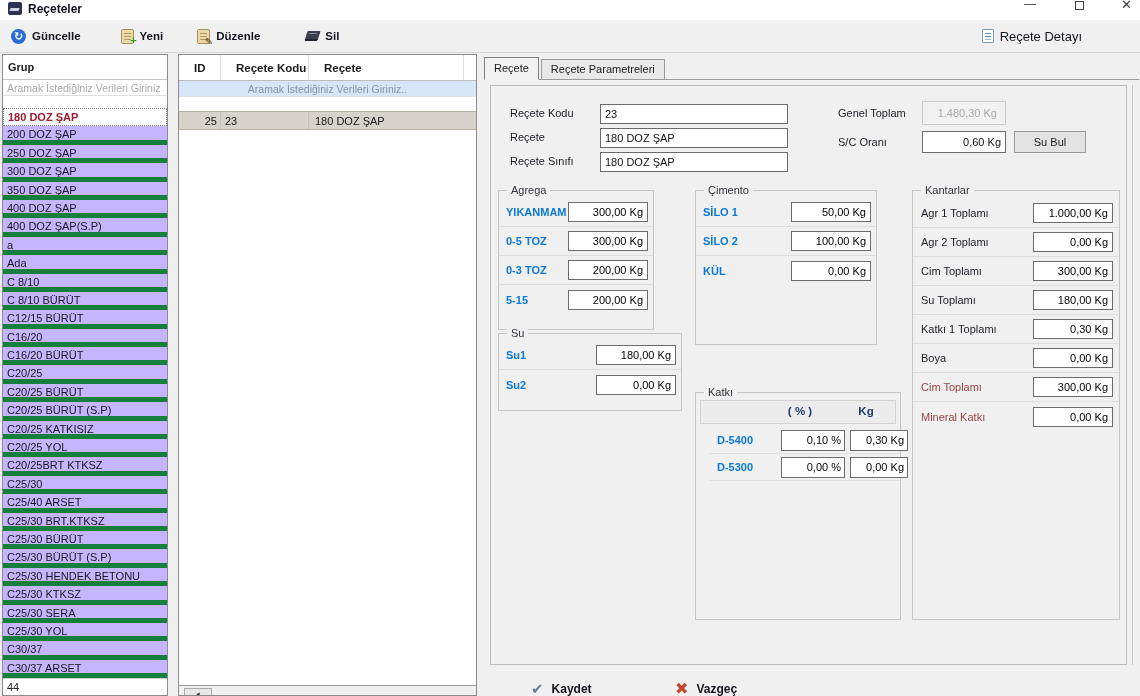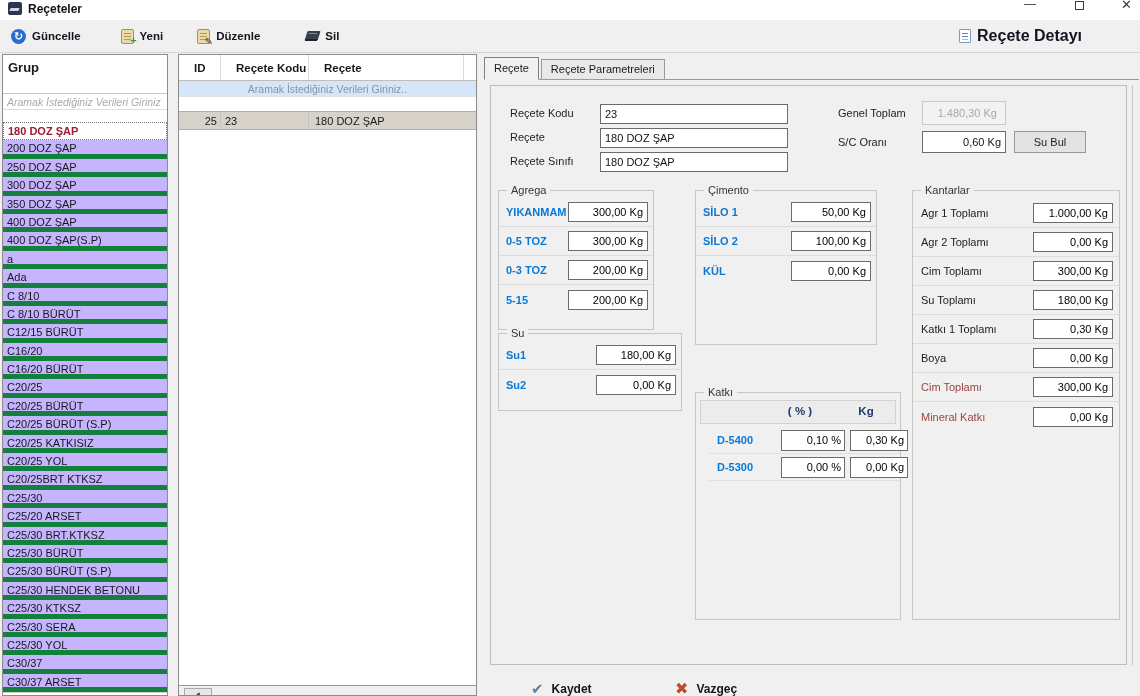--- a/index.html
+++ b/index.html
@@ -21,28 +21,28 @@
   .toolbar { position:absolute; left:0; top:20px; width:1140px; height:33px; background:#f0f0f0; border-bottom:1px solid #d6d6d6; display:flex; align-items:center; }
   .tb-btn { display:flex; align-items:center; gap:6px; padding:3px 5px; cursor:default; font-weight:bold; font-size:11.5px; color:#14141e; }
   .tb-g { margin-left:6px; } .tb-y { margin-left:30px; } .tb-d { margin-left:24px; } .tb-s { margin-left:36px; }
   .ic-refresh { display:inline-flex; align-items:center; justify-content:center; width:15px; height:15px; border-radius:50%; background:#2a6cd0; color:#fff; font-size:11px; line-height:15px; }
   .ic-form { position:relative; width:13px; height:15px; background:#ecd9a8; border:1px solid #a89158; border-radius:2px; }
   .ic-form::before { content:""; position:absolute; left:2px; top:3px; width:7px; height:1px; background:#b49a60; box-shadow:0 3px 0 #b49a60, 0 6px 0 #b49a60; }
   .ic-plus { position:absolute; right:-4px; bottom:-3px; color:#2f9e22; font-weight:bold; font-size:11px; text-shadow:0 0 1px #fff; }
   .ic-pencil { position:absolute; right:-4px; bottom:-4px; color:#4a3a20; font-size:10px; }
   .ic-eraser { width:13px; height:10px; background:#3a3f4c; transform:skewX(-18deg); border-radius:1px; border-bottom:2px solid #20242e; position:relative; }
   .ic-eraser::after { content:""; position:absolute; left:2px; top:2px; width:8px; height:1px; background:#8a90a0; }
-  .detail-head { margin-left:auto; margin-right:58px; display:flex; align-items:center; gap:6px; font-weight:bold; font-size:16px; color:#14141e; }
+  .detail-head { margin-left:auto; margin-right:58px; display:flex; align-items:flex-start; gap:6px; font-weight:normal; font-size:13px; color:#14141e; }
   .ic-doc { position:relative; width:12px; height:14px; background:#fff; border:1px solid #7a9ab8; border-radius:1px; }
   .ic-doc::before { content:""; position:absolute; left:2px; top:3px; width:6px; height:1px; background:#5b87c5; box-shadow:0 3px 0 #5b87c5, 0 6px 0 #9db9dc; }
 
   
   .left-panel { position:absolute; left:2px; top:54px; width:166px; height:642px; background:#fff; border:1px solid #8c8c8c; overflow:hidden; }
-  .grup-header { height:39px; line-height:25px; padding-left:5px; font-weight:bold; font-size:13px; background:#fff; border-bottom:1px solid #c6c6c6; }
-  .grup-search { display:block; width:100%; height:16px; border:none; border-bottom:1px solid #dedede; outline:none; padding-left:4px; font-size:10.5px; font-family:inherit; color:#555; background:#fff;font-style:italic; }
+  .grup-header { height:25px; line-height:25px; padding-left:5px; font-weight:bold; font-size:11px; background:#fff; border-bottom:1px solid #c6c6c6; }
+  .grup-search { display:block; width:100%; height:16px; border:none; border-bottom:1px solid #dedede; outline:none; padding-left:4px; font-size:10.5px; font-family:inherit; color:#555; background:#fff; }
   .grup-search::placeholder { color:#a9a9a9; }
   .grup-gap { height:12px; background:#fff; }
   .grup-list { list-style:none; }
   .grup-list li { height:18.4px; line-height:17.5px; padding-left:4px; background:#c4b5fd; border-bottom:5px solid #15803d; font-size:11px; color:#17171f; white-space:nowrap; overflow:hidden; cursor:default; }
   .grup-list li.selected { background:#fff; color:#9e1b32; font-weight:bold; border:1px dotted #777; }
   .grup-list li.plain { background:#fff; border-bottom:none; border-top:1px solid #cfcfcf; color:#222; }
 
   
   .mid-panel { position:absolute; left:178px; top:54px; width:299px; height:642px; background:#fff; border:1px solid #8c8c8c; overflow:hidden; }
   .thead { height:26px; display:flex; background:#fff; border-bottom:1px solid #bdbdbd; font-weight:bold; font-size:11.5px; }
@@ -159,21 +159,21 @@
       <li>C12/15 BÜRÜT</li>
       <li>C16/20</li>
       <li>C16/20 BÜRÜT</li>
       <li>C20/25</li>
       <li>C20/25 BÜRÜT</li>
       <li>C20/25 BÜRÜT (S.P)</li>
       <li>C20/25 KATKISIZ</li>
       <li>C20/25 YOL</li>
       <li>C20/25BRT KTKSZ</li>
       <li>C25/30</li>
-      <li>C25/20 ARSET</li>
+      <li>C25/40 ARSET</li>
       <li>C25/30 BRT.KTKSZ</li>
       <li>C25/30 BÜRÜT</li>
       <li>C25/30 BÜRÜT (S.P)</li>
       <li>C25/30 HENDEK BETONU</li>
       <li>C25/30 KTKSZ</li>
       <li>C25/30 SERA</li>
       <li>C25/30 YOL</li>
       <li>C30/37</li>
       <li>C30/37 ARSET</li>
       <li class="plain">44</li>

